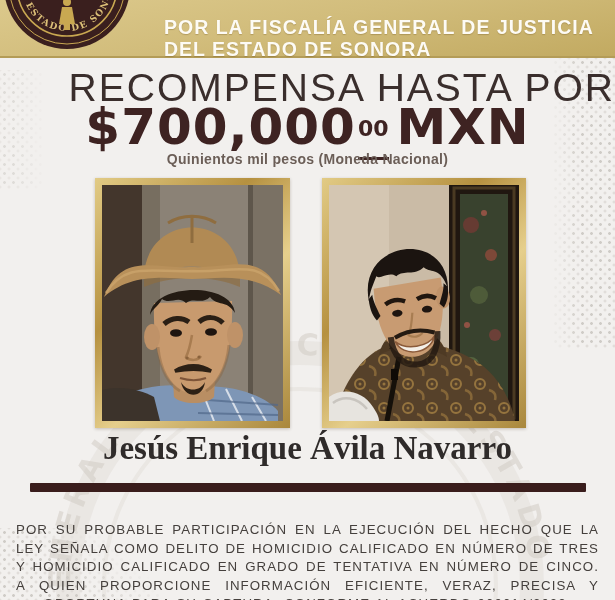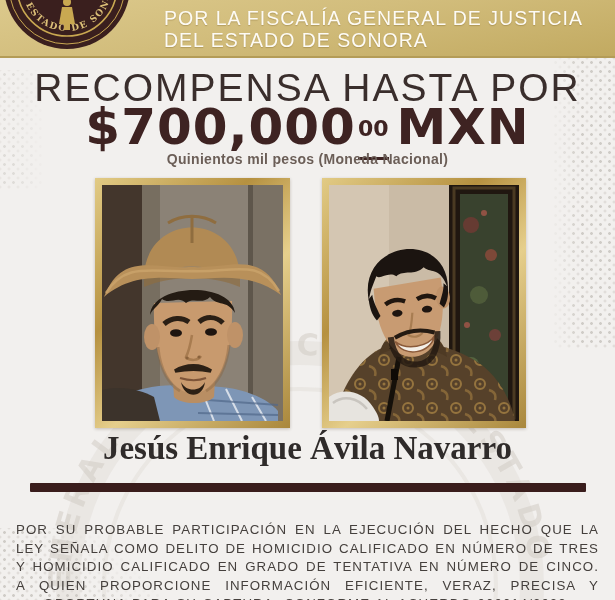--- a/index.html
+++ b/index.html
@@ -29,28 +29,28 @@
   
   .watermark{position:absolute;left:-25px;top:295px;pointer-events:none;}
   
   .banner{
     position:absolute;left:0;top:0;width:615px;height:56px;
     background:linear-gradient(170deg,#dcc98c 0%,#d2bd7c 45%,#c2aa61 100%);
     border-bottom:2px solid #b49c57;
   }
   .banner-seal{position:absolute;left:0;top:0;}
   .banner-title{
-    position:absolute;left:164px;top:7px;
-    color:#fdfbf5;font-weight:400;font-size:19.5px;line-height:22px;
+    position:absolute;left:164px;top:16px;
+    color:#fdfbf5;font-weight:700;font-size:19.5px;line-height:22px;
     letter-spacing:1px;text-shadow:0 1px 1px rgba(120,95,40,.35);
     white-space:nowrap;
   }
   
   .reward-heading{
-    position:absolute;left:0;top:66px;width:615px;text-align:center;
+    position:absolute;left:0;top:66px;width:615px;text-align:right;
     font-family:"Liberation Sans",sans-serif;font-weight:400;
     font-size:39px;letter-spacing:2px;color:#3a2e2c;white-space:nowrap;
   }
   .reward-amount{
     position:absolute;left:0;top:100px;width:615px;text-align:center;
     color:#3e2322;font-family:"DejaVu Sans",sans-serif;font-weight:800;
     font-size:50px;letter-spacing:1px;white-space:nowrap;line-height:54px;
   }
   .reward-amount .cents{
     display:inline-block;font-size:22px;vertical-align:top;

